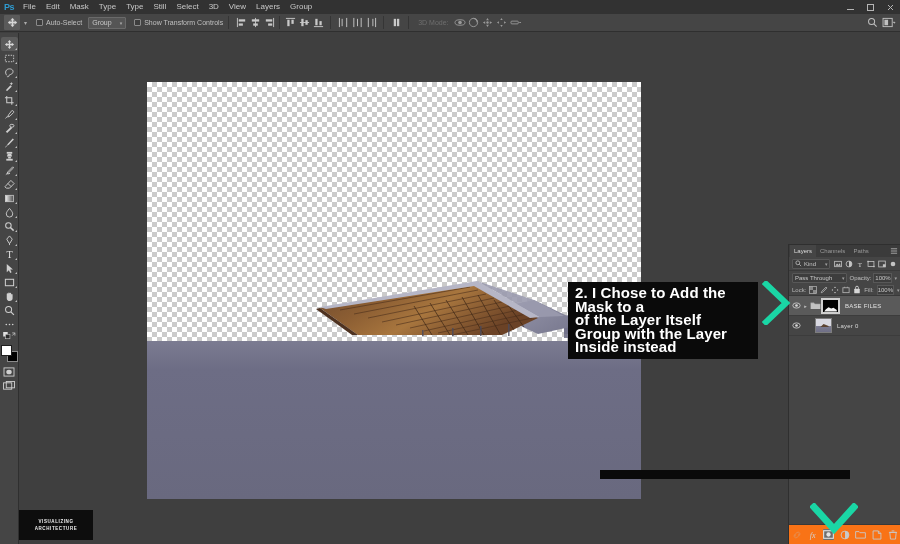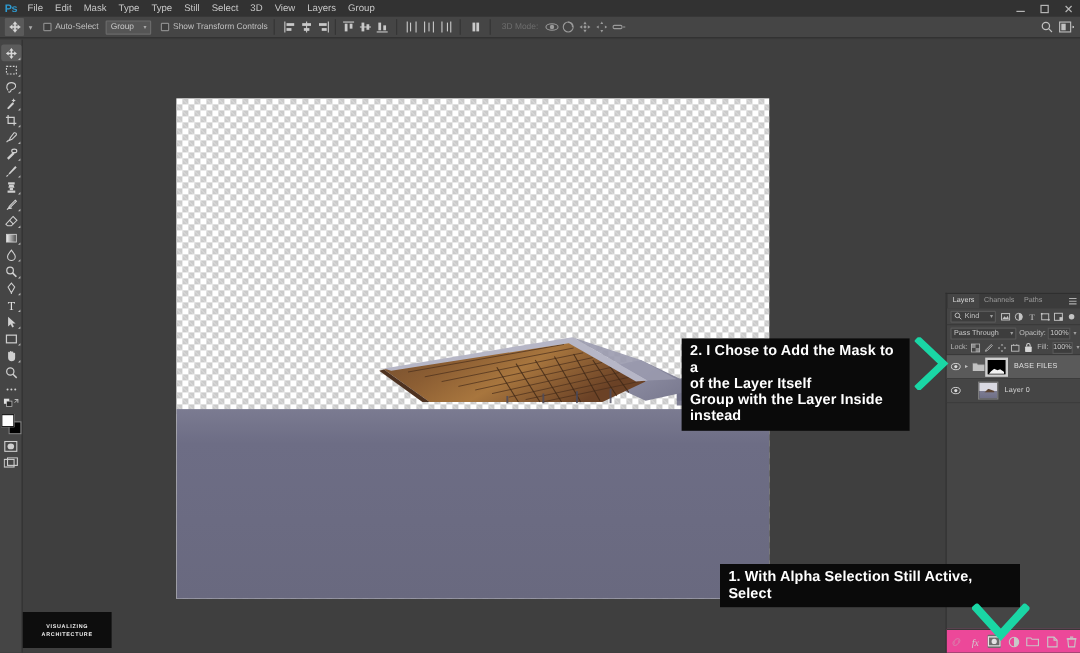--- a/index.html
+++ b/index.html
@@ -182,32 +182,32 @@
     position: absolute; inset: 0;
     background: linear-gradient(180deg, #d9d9e2 0%, #d9d9e2 52%, #7d7d93 52%, #6f6f86 100%);
   }
   .img-thumb-inner .bld {
     position: absolute; left: 28%; top: 38%; width: 56%; height: 26%;
     background: #5c4433;
     clip-path: polygon(0% 100%, 40% 0%, 100% 58%, 100% 100%);
   }
   .panel-bottom {
     position: absolute; left: 0; bottom: 0; width: 100%; height: 20px;
-    background: #ec4899; border-top: 1px solid #383838;
+    background: #f97316; border-top: 1px solid #383838;
     display: flex; align-items: center; justify-content: center; gap: 5px;
   }
   .pb-ico { width: 11px; height: 11px; display: flex; align-items: center; justify-content: center; }
   .pb-ico.dim { opacity: .35; }
   .pb-ico.highlight { background: #6e6e6e; border-radius: 1px; }
 
   
   .callout {
     position: absolute; background: #0a0a0a; color: #ffffff;
     font-family: "Liberation Sans", sans-serif; font-weight: bold;
-    font-size: 12px; line-height: 13.5px; padding: 4px 7px 5px 7px;
+    font-size: 15px; line-height: 13.5px; padding: 4px 7px 5px 7px;
     letter-spacing: .1px;
   }
   #callout-2 { left: 568px; top: 282px; width: 190px; }
   #callout-1 { left: 600px; top: 470px; width: 250px; }
 
   .teal-chevron-right {
     position: absolute; left: 762px; top: 281px; width: 30px; height: 44px;
   }
   .teal-chevron-down {
     position: absolute; left: 810px; top: 503px; width: 48px; height: 32px;
@@ -844,21 +844,20 @@
     </div>
   </div>
 
   <div class="callout" id="callout-2">
     <div>2. I Chose to Add the Mask to a</div>
     <div>of the Layer Itself</div>
     <div>Group with the Layer Inside instead</div>
   </div>
 
   <div class="callout" id="callout-1">
-    <div>1. With Alpha Selection Still Active, Select</div>
   </div>
 
   <svg class="teal-chevron-right" viewBox="0 0 30 44">
     <path d="M4 3 L24 22 L4 41" fill="none" stroke="#1ad6a5" stroke-width="6" stroke-linecap="square" stroke-linejoin="miter"></path>
   </svg>
 
   <svg class="teal-chevron-down" viewBox="0 0 48 32">
     <path d="M4 4 L24 26 L44 4" fill="none" stroke="#1ad6a5" stroke-width="7" stroke-linecap="square" stroke-linejoin="miter"></path>
   </svg>
 

